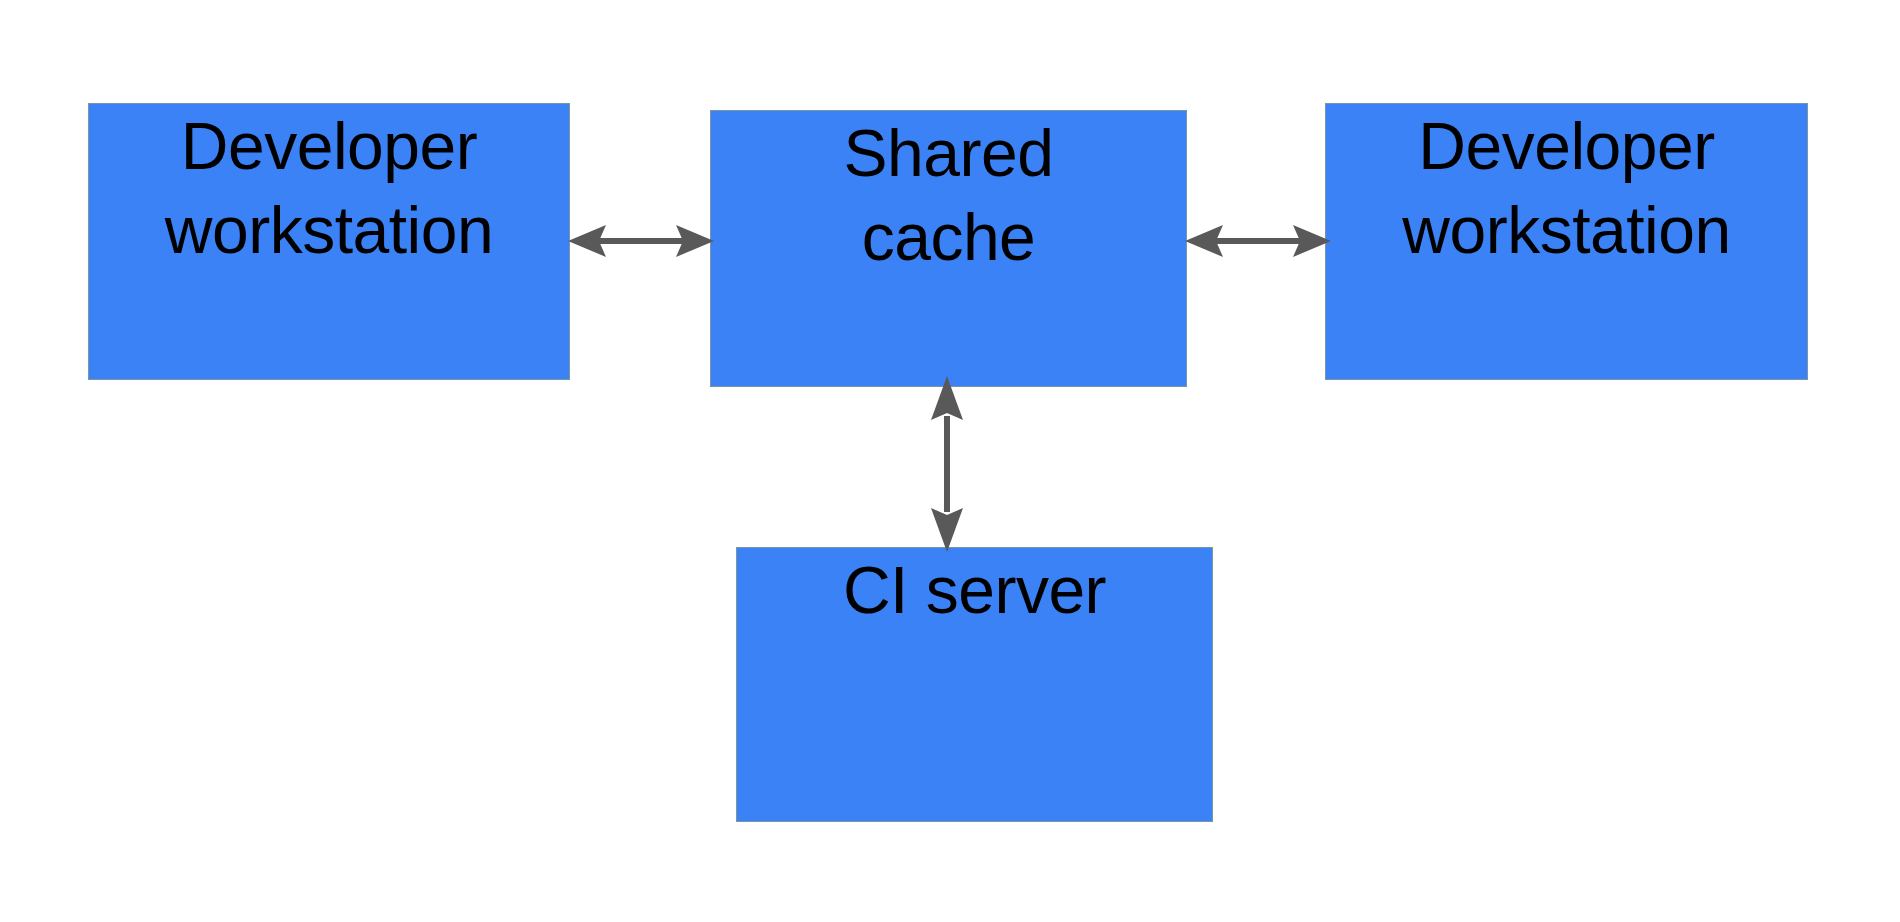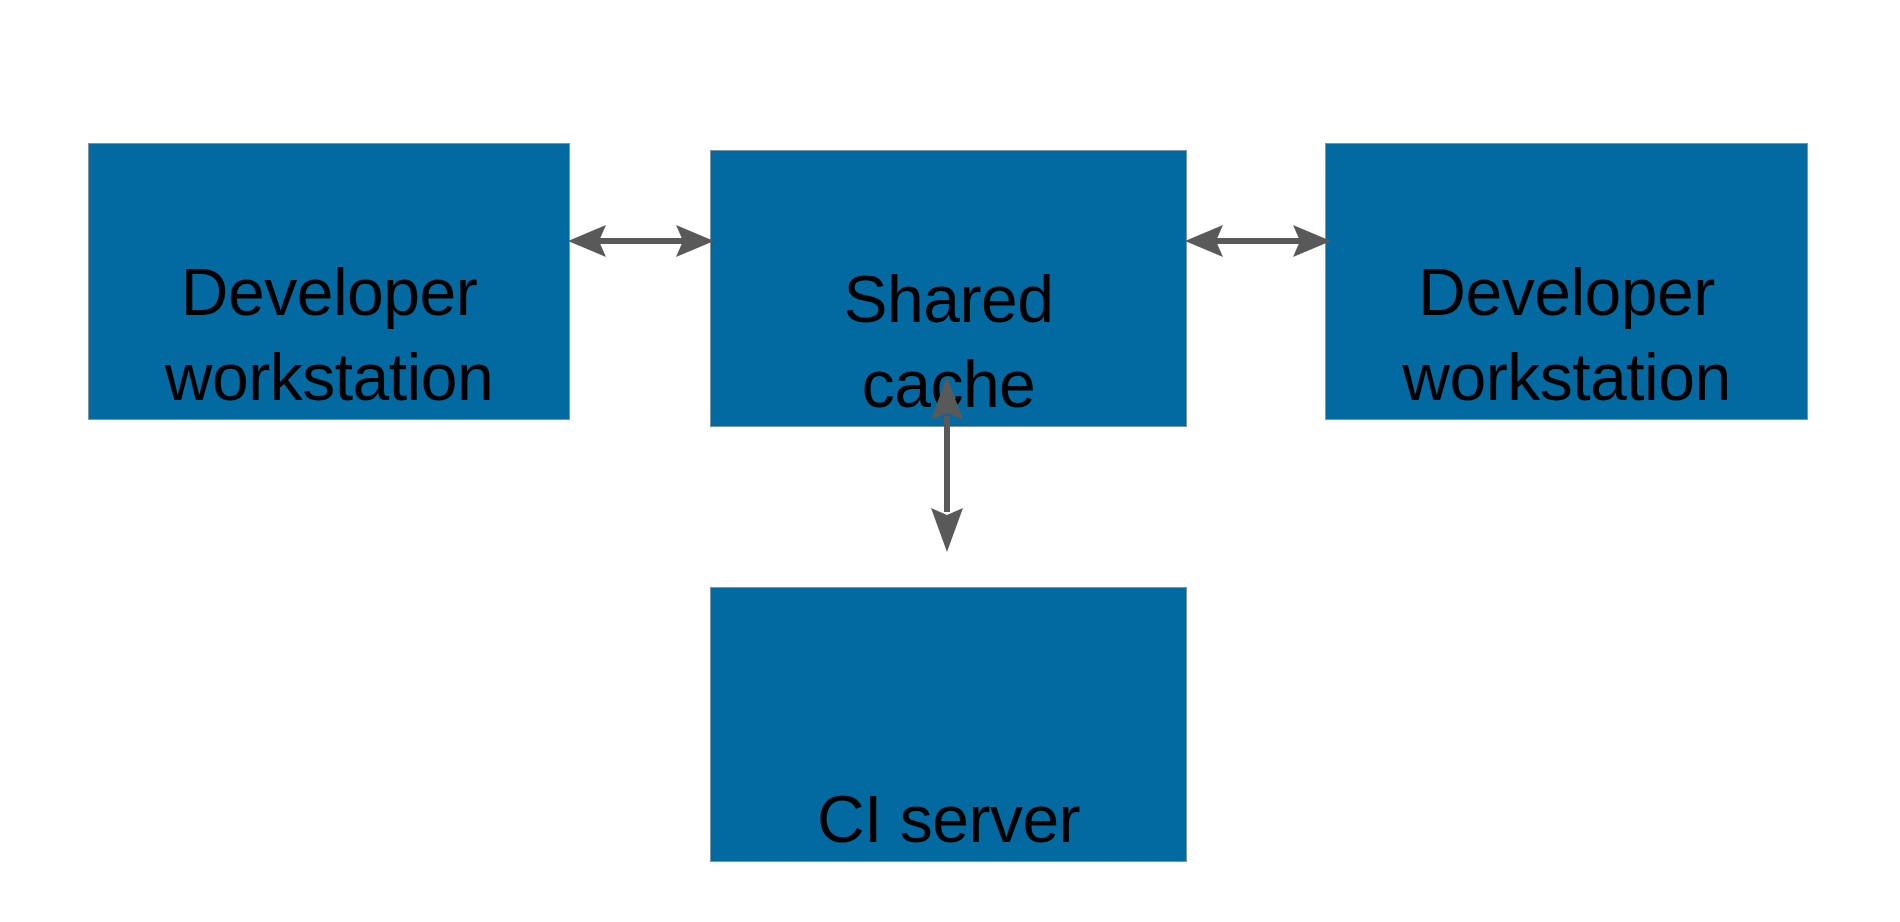--- a/index.html
+++ b/index.html
@@ -19,43 +19,42 @@
     position: relative;
     width: 1900px;
     height: 922px;
     background: #ffffff;
   }
 
   
   .node {
     position: absolute;
     box-sizing: border-box;
-    background: #0369a1;
+    background: #3b82f6;
     border: 1.6px solid #7b96a2;
     display: flex;
-    align-items: flex-end;
+    align-items: flex-start;
     justify-content: center;
     text-align: center;
-    margin-top: 40px;
   }
   .node-label {
     font-family: "Liberation Sans", sans-serif;
     font-size: 66px;
     line-height: 1.28;
     font-weight: 400;
     color: #000000;
     letter-spacing: -0.5px;
     white-space: pre-line;
     padding: 0 8px;
   }
 
   #node-dev-left   { left: 88px;   top: 103px; width: 482px; height: 277px; }
   #node-shared-cache { left: 710px; top: 110px; width: 477px; height: 277px; }
   #node-dev-right  { left: 1325px; top: 103px; width: 483px; height: 277px; }
-  #node-ci-server  { left: 710px;  top: 547px; width: 477px; height: 275px; }
+  #node-ci-server  { left: 736px;  top: 547px; width: 477px; height: 275px; }
 
   
   .connector {
     position: absolute;
     overflow: visible;
   }
   #edge-dev-left-cache  { left: 566px;  top: 212px; width: 150px; height: 58px; }
   #edge-cache-dev-right { left: 1183px; top: 212px; width: 150px; height: 58px; }
   #edge-cache-ci        { left: 918px;  top: 374px; width: 58px;  height: 180px; }
 

